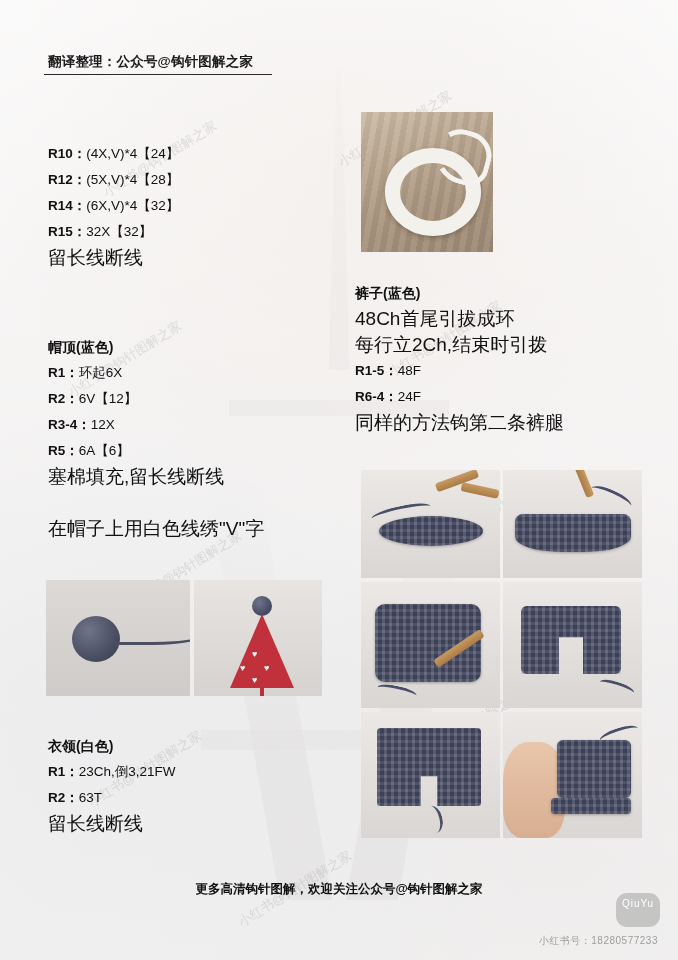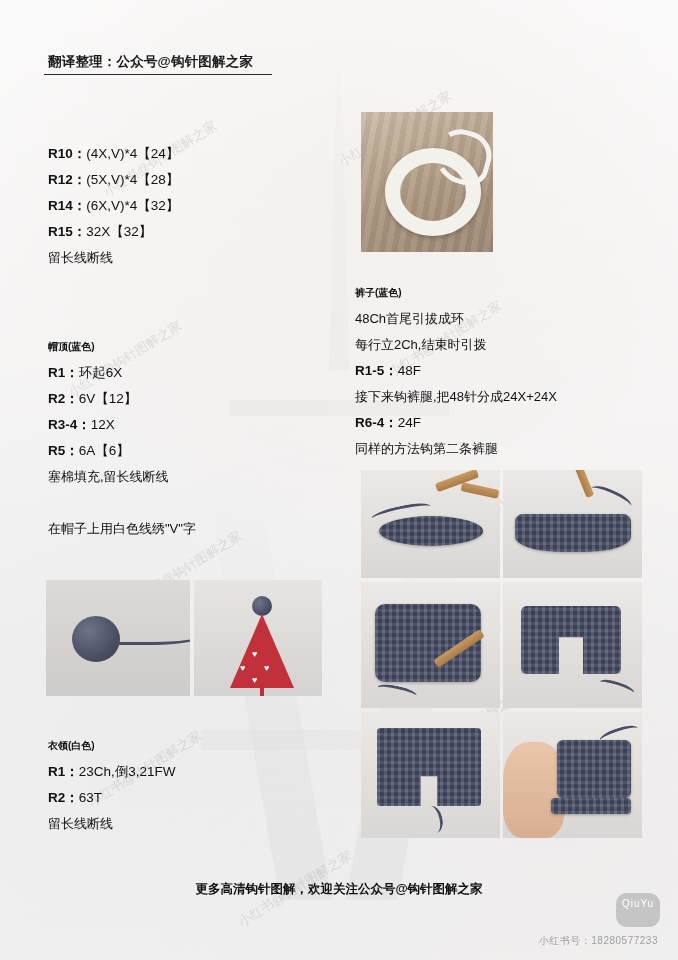--- a/index.html
+++ b/index.html
@@ -112,27 +112,27 @@
 
   .txt-block { position: absolute; }
   .row {
     font-size: 13.5px;
     color: #111;
     line-height: 26px;
     white-space: nowrap;
   }
   .lbl { font-weight: bold; }
   .sec-title {
-    font-size: 10px;
+    font-size: 14px;
     font-weight: bold;
     color: #111;
     line-height: 26px;
   }
   .plain {
-    font-size: 13px;
+    font-size: 19px;
     color: #111;
     line-height: 26px;
   }
 
   
   .photo {
     position: absolute;
     background: #c9c9c9;
     overflow: hidden;
     border: 0;
@@ -329,21 +329,20 @@
       <div class="row"><span class="lbl">R1：</span><span>23Ch,倒3,21FW</span></div>
       <div class="row"><span class="lbl">R2：</span><span>63T</span></div>
       <div class="plain">留长线断线</div>
     </div>
 
     <div class="txt-block" style="left:355px; top:280px;">
       <div class="sec-title">裤子(蓝色)</div>
       <div class="plain">48Ch首尾引拔成环</div>
       <div class="plain">每行立2Ch,结束时引拨</div>
       <div class="row"><span class="lbl">R1-5：</span><span>48F</span></div>
-      <div class="plain">接下来钩裤腿,把48针分成24X+24X</div>
       <div class="row"><span class="lbl">R6-4：</span><span>24F</span></div>
       <div class="plain">同样的方法钩第二条裤腿</div>
     </div>
 
     <div class="photo scrunchie" style="left:361px; top:112px; width:132px; height:140px;">
       <div class="wood"></div>
       <div class="ring"></div>
       <div class="tail"></div>
     </div>
 

